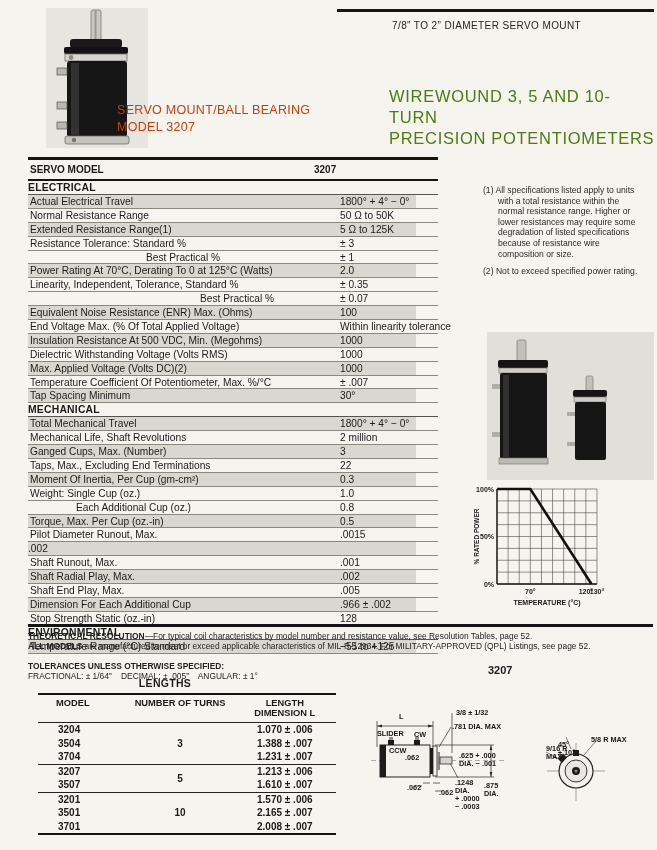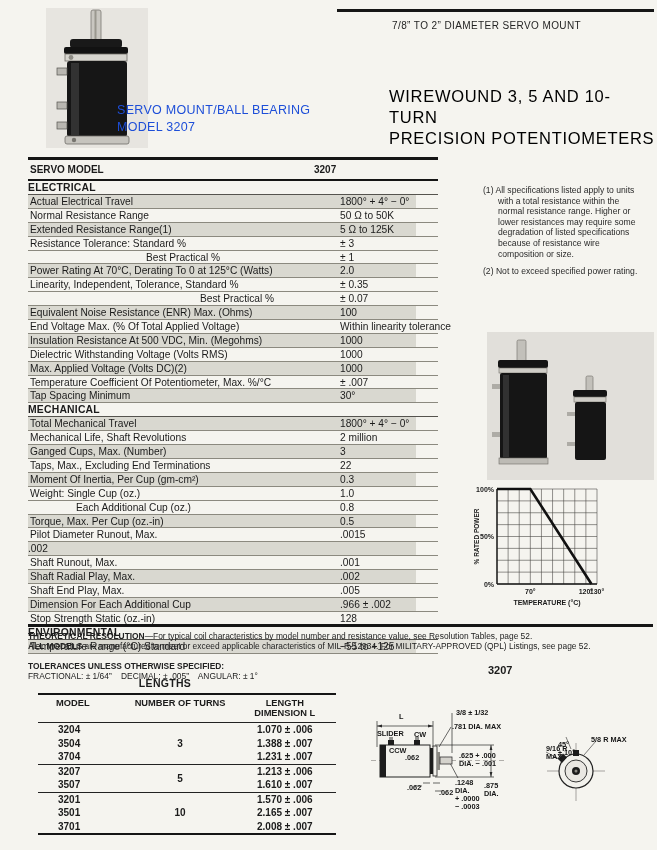--- a/index.html
+++ b/index.html
@@ -1,21 +1,21 @@
 <!DOCTYPE html>
 <html><head>
 <meta charset="utf-8">
 <style>
   html,body{margin:0;padding:0;background:#888;}
   .page{position:relative;width:657px;height:850px;background:#f5f4ef;font-family:"Liberation Sans",sans-serif;color:#1b1b1b;overflow:hidden;margin:0 auto;}
   
   .rule-top-right{position:absolute;left:337px;top:9px;width:317px;height:3px;background:#161616;}
   .banner{position:absolute;left:392px;top:20px;font-size:10px;letter-spacing:.4px;color:#242424;}
-  .prod-head{position:absolute;left:117px;top:102px;font-size:12.5px;letter-spacing:.3px;line-height:17px;color:#1d4ed8;}
-  .main-title{position:absolute;left:389px;top:86px;font-size:16.5px;letter-spacing:.7px;line-height:21px;color:#000000;}
+  .prod-head{position:absolute;left:117px;top:102px;font-size:12.5px;letter-spacing:.3px;line-height:17px;color:#c2410c;}
+  .main-title{position:absolute;left:389px;top:86px;font-size:16.5px;letter-spacing:.7px;line-height:21px;color:#4d7c0f;}
   .photo-left{position:absolute;left:40px;top:6px;width:112px;height:144px;}
   .photo-right{position:absolute;left:487px;top:332px;width:167px;height:148px;background:#e1dfda;}
   
   .spec{position:absolute;left:28px;top:157px;width:410px;border-top:3px solid #151515;font-size:10.2px;}
   .model-row{height:19px;display:flex;align-items:center;border-bottom:2px solid #151515;font-weight:bold;font-size:10px;}
   .sl{flex:0 0 286px;padding-left:2px;box-sizing:border-box;white-space:nowrap;}
   .sv{flex:1;white-space:nowrap;}
   .sec-h{height:13px;line-height:13px;font-weight:bold;font-size:10.4px;border-bottom:1px solid #55534e;letter-spacing:.2px;}
   .srow{height:12.9px;display:flex;align-items:center;border-bottom:1px solid #8b897f;gap:26px;}
   .srow.shade{background:linear-gradient(#d9d8d0,#d9d8d0) left/388px 100% no-repeat;}

